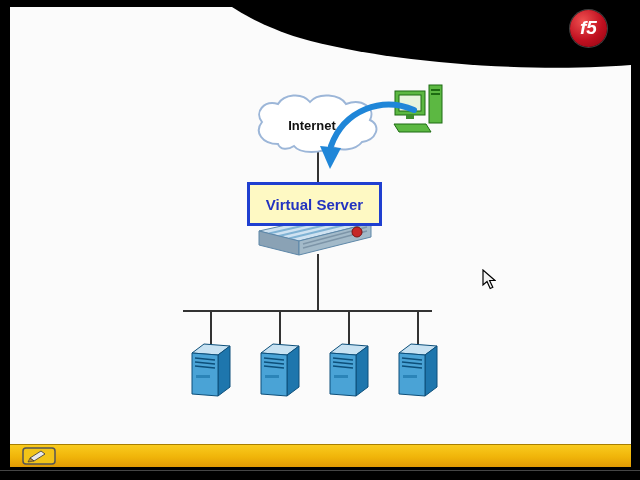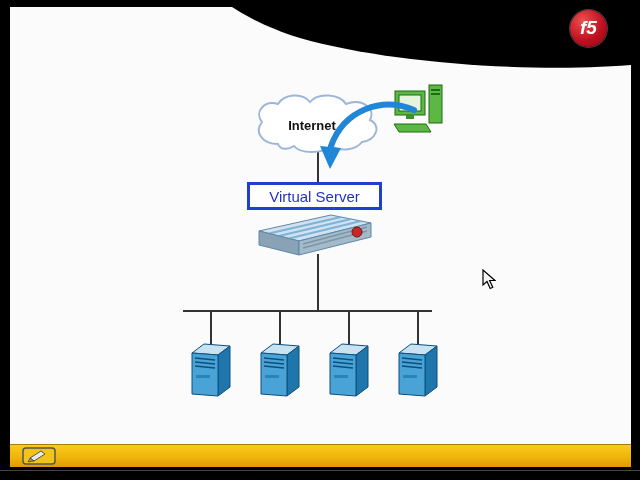--- a/index.html
+++ b/index.html
@@ -20,23 +20,23 @@
 
   
   #logo{left:570px;top:10px;width:37px;height:37px;border-radius:50%;
         background:radial-gradient(circle at 35% 30%, #ef5050 0%, #c01020 55%, #8f0412 100%);
         display:flex;align-items:center;justify-content:center;z-index:6;
         box-shadow:0 0 0 1px rgba(255,255,255,0.25);}
   #logo span{color:#fff;font-style:italic;font-weight:bold;font-size:19px;
         font-family:"Liberation Sans", sans-serif;transform:translateY(-1px);}
 
   
-  #vsbox{left:247px;top:182px;width:135px;height:28px;background:#ffffff;
+  #vsbox{left:247px;top:182px;width:135px;height:44px;background:#fef9c3;
          border:3px solid #1f3fd0;box-sizing:border-box;display:flex;align-items:center;
-         justify-content:center;font-weight:normal;font-size:15px;color:#2233c0;z-index:4;}
+         justify-content:center;font-weight:bold;font-size:15px;color:#2233c0;z-index:4;}
 
   
   #ybar{left:10px;top:444px;width:621px;height:23px;
         background:linear-gradient(180deg,#f9cb1e 0%,#f0b409 55%,#e09a04 100%);
         border-top:1px solid #a87e00;box-sizing:border-box;}
   #hairline{left:0;top:470px;width:640px;height:1px;background:#6a6a6a;opacity:.65;}
 
   #annotate-btn{left:22px;top:447px;width:34px;height:18px;cursor:pointer;}
 
   svg text{font-family:"Liberation Sans", sans-serif;}

